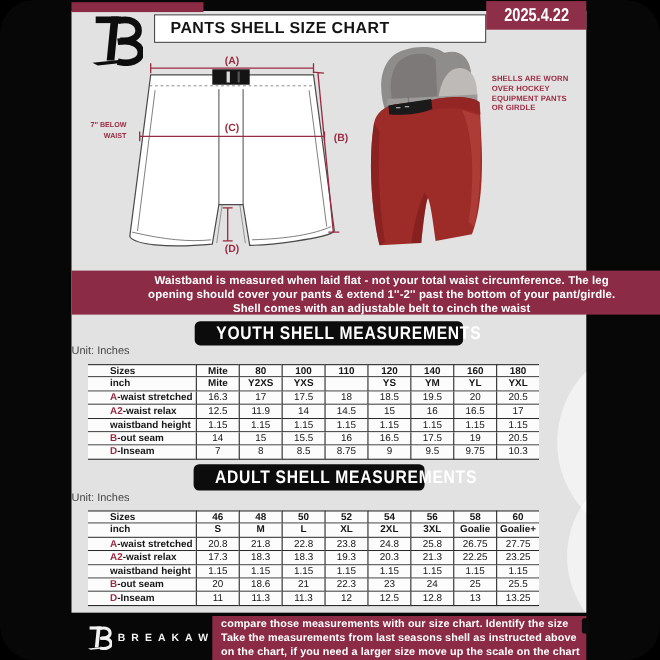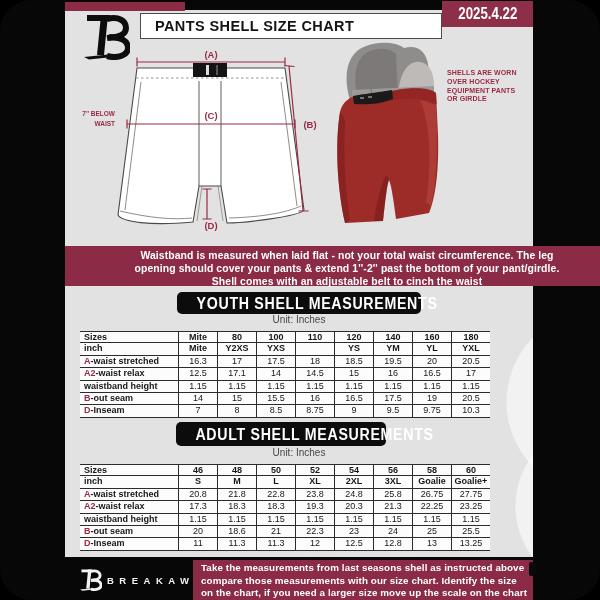--- a/index.html
+++ b/index.html
@@ -30,34 +30,34 @@
               font-weight:bold;line-height:8.8px;letter-spacing:0.1px;}
   
   .banner{left:65px;top:246px;width:564px;height:40px;background:#8b2b46;z-index:3;
           color:#fff;text-align:center;font-size:10.4px;font-weight:bold;line-height:13px;
           padding-top:3px;letter-spacing:0.1px;}
   
   .sec-box{background:#0c0c0c;border-radius:5px;z-index:3;display:flex;align-items:center;}
   .sec-youth{left:177px;top:292px;width:244px;height:22px;}
   .sec-adult{left:176px;top:422px;width:210px;height:24px;}
   .sec-box span{display:block;color:#fff;font-weight:bold;font-size:16.5px;letter-spacing:0.8px;transform:scaleX(0.86);white-space:nowrap;}
-  .unit{left:65px;width:468px;text-align:center;z-index:3;color:#474747;font-size:10px;font-weight:normal;}
+  .unit{left:65px;width:468px;z-index:3;color:#474747;font-size:10px;font-weight:normal;}
   .unit-youth{top:314px;}
   .unit-adult{top:447px;}
   
   .tbl{width:410px;display:grid;grid-template-columns:98px repeat(8,39px);grid-auto-rows:12.4px;z-index:3;font-size:9px;color:#161616;}
   .tbl-youth{left:80px;top:331px;}
   .tbl-adult{left:80px;top:464px;}
   .trow{display:contents;}
   .c{background:#fcfcfc;border-bottom:1px solid #2b2b2b;line-height:11.4px;text-align:center;
      overflow:hidden;white-space:nowrap;}
   .v{border-left:1px solid #2b2b2b;}
   .rt .c{border-top:1px solid #2b2b2b;}
   .rb .c{font-weight:bold;}
-  .lab{text-align:left;padding-left:4px;font-weight:bold;}
+  .lab{text-align:left;padding-left:20px;font-weight:bold;}
   .pfx{color:#992b43;}
   
   .footer-logo{left:80px;top:568px;width:22px;height:23px;z-index:3;color:#f2f2f2;}
   .footer-brand{left:107px;top:575px;z-index:3;color:#f2f2f2;font-size:9.5px;font-weight:bold;letter-spacing:5.5px;white-space:nowrap;}
   .footer-note{left:193px;top:560px;width:340px;height:40px;background:#8b2b46;z-index:3;
                color:#fff;font-size:9.8px;font-weight:bold;line-height:12.6px;padding:2px 0 0 8px;letter-spacing:0.1px;}
   .footer-notch{left:529px;top:562px;width:7px;height:14px;background:#0a0a0a;z-index:4;border-radius:2px;}
 </style>
 </head>
 <body>
@@ -189,21 +189,21 @@
       <div class="c v">17.5</div>
       <div class="c v">18</div>
       <div class="c v">18.5</div>
       <div class="c v">19.5</div>
       <div class="c v">20</div>
       <div class="c v">20.5</div>
     </div>
     <div class="trow">
       <div class="c lab"><span class="pfx">A2</span><span>-waist relax</span></div>
       <div class="c v">12.5</div>
-      <div class="c v">17.1</div>
+      <div class="c v">11.9</div>
       <div class="c v">14</div>
       <div class="c v">14.5</div>
       <div class="c v">15</div>
       <div class="c v">16</div>
       <div class="c v">16.5</div>
       <div class="c v">17</div>
     </div>
     <div class="trow">
       <div class="c lab"><span class="pfx"></span><span>waistband height</span></div>
       <div class="c v">1.15</div>
@@ -322,19 +322,19 @@
       <div class="c v">13</div>
       <div class="c v">13.25</div>
     </div>
   </div>
 
   <svg class="abs footer-logo" viewBox="0 0 46 48">
     <use href="#bk-logo" width="46" height="48"></use>
   </svg>
   <div class="abs footer-brand">BREAKAWAY</div>
   <div class="abs footer-note">
+    <div>compare those measurements with our size chart. Identify the size</div>
     <div>Take the measurements from last seasons shell as instructed above</div>
-    <div>compare those measurements with our size chart. Identify the size</div>
     <div>on the chart, if you need a larger size move up the scale on the chart</div>
   </div>
   <div class="abs footer-notch"></div>
 
 </div>
 
 </body></html>

